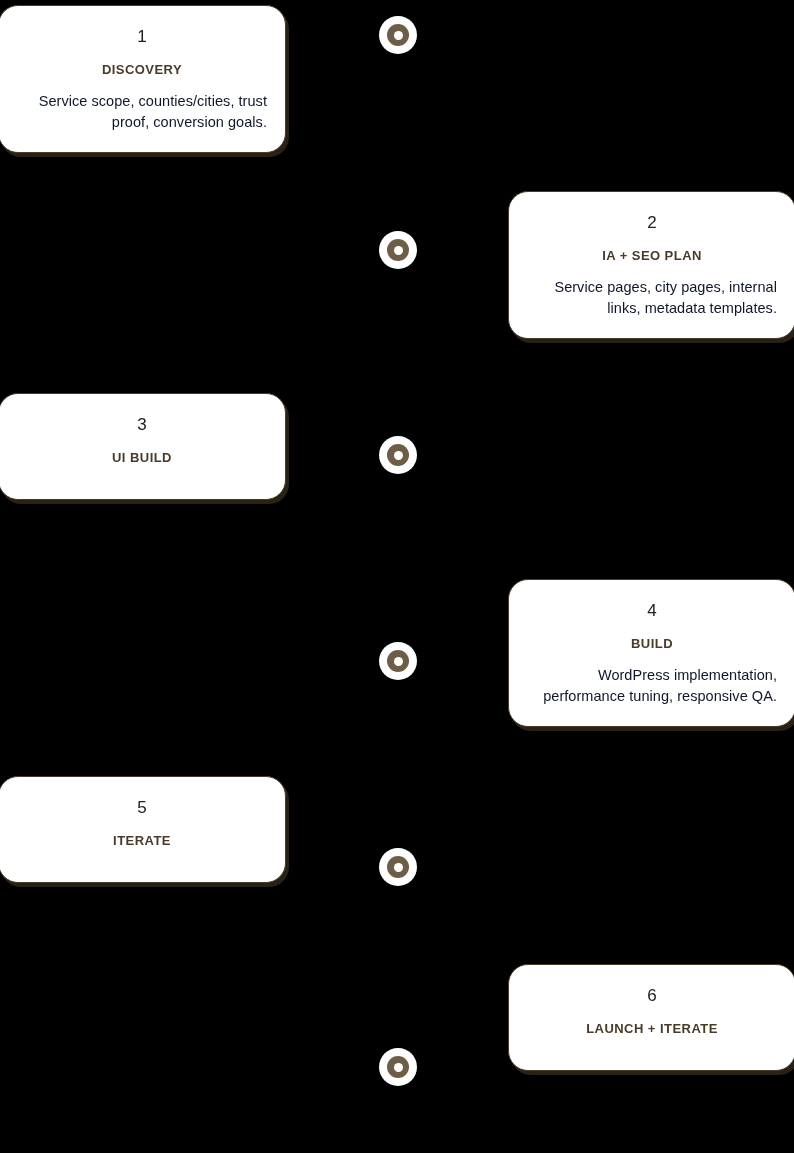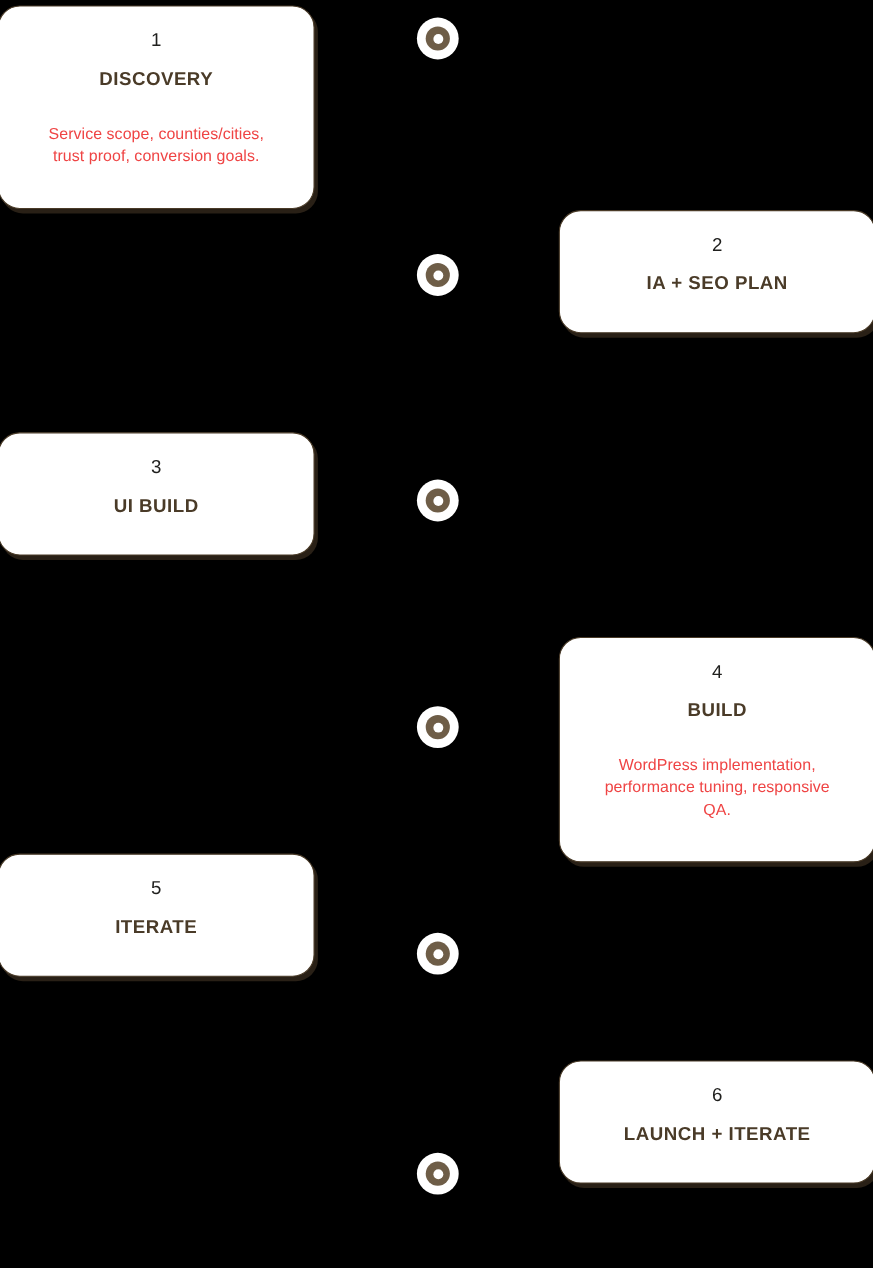--- a/index.html
+++ b/index.html
@@ -47,37 +47,38 @@
   .card-number {
     font-size: 17px;
     line-height: 1;
     font-weight: 400;
     color: #20201e;
     letter-spacing: 0.2px;
     margin: 0 0 18px 0;
   }
 
   .card-title {
-    font-size: 17px;
+    font-size: 13px;
     line-height: 1.1;
     font-weight: 700;
     color: #4A3B28;
     letter-spacing: 0.45px;
     margin: 0 0 14px 0;
     white-space: nowrap;
   }
 
   .card-desc {
     font-size: 14.5px;
     line-height: 1.42;
     font-weight: 400;
-    color: #ef4444;
+    color: #0f172a;
     letter-spacing: 0.05px;
-    margin: 16px;
+    margin: 0;
     max-width: 250px;
+    text-align: right;
   }
 
   
   .marker {
     position: absolute;
     left: 379px;
     width: 38px;
     height: 38px;
     border-radius: 50%;
     background: #FFFFFF;
@@ -112,20 +113,21 @@
       <div class="card-desc">Service scope, counties/cities, trust proof, conversion goals.</div>
     </div>
     <div class="marker" style="top: 16px;">
       <div class="marker-ring">
         <div class="marker-dot"></div>
       </div>
     </div>
     <div class="card right" style="top: 191px;">
       <div class="card-number">2</div>
       <div class="card-title">IA + SEO PLAN</div>
+      <div class="card-desc">Service pages, city pages, internal links, metadata templates.</div>
     </div>
     <div class="marker" style="top: 231px;">
       <div class="marker-ring">
         <div class="marker-dot"></div>
       </div>
     </div>
     <div class="card left" style="top: 393px;">
       <div class="card-number">3</div>
       <div class="card-title">UI BUILD</div>
     </div>

